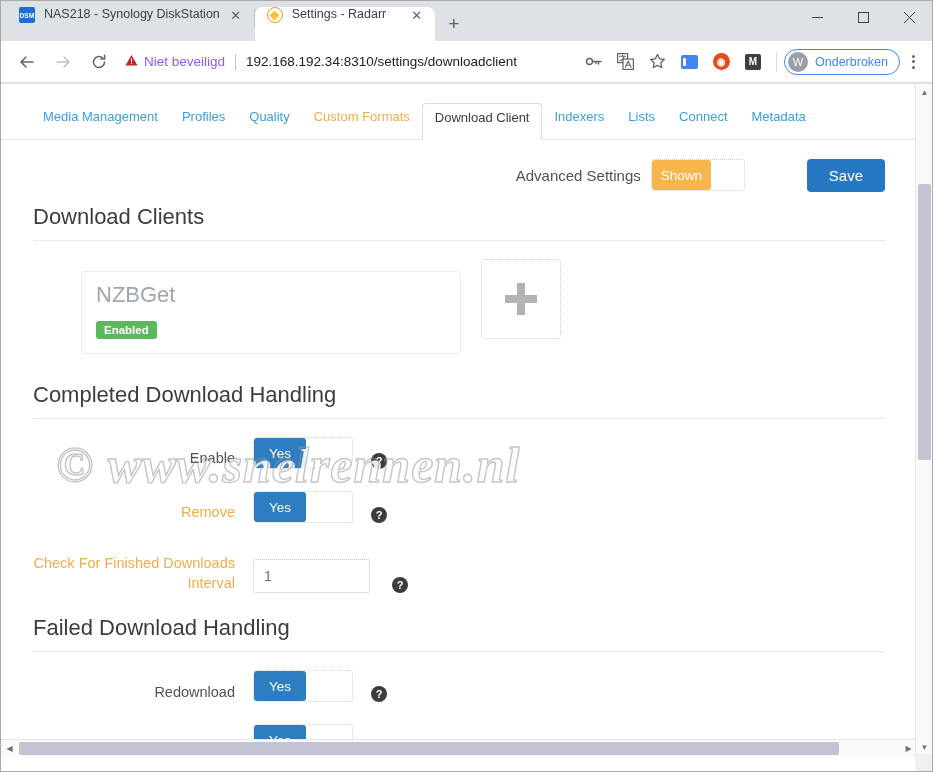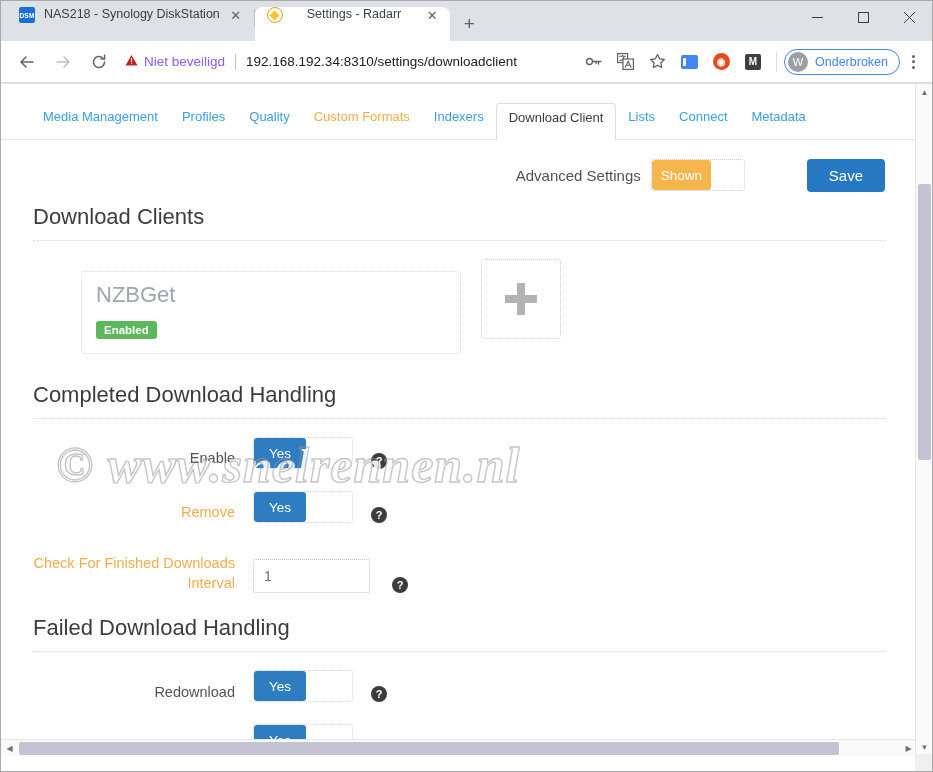--- a/index.html
+++ b/index.html
@@ -37,21 +37,21 @@
     display: flex;
     padding: 0 10px 0 12px;
     border-radius: 8px 8px 0 0;
     font-size: 12.5px;
     color: #3c4043;
     position: relative;
     min-width: 180px;
     max-width: 250px;
   }
   .tab.inactive { background: transparent; }
-  .tab.active { background: #ffffff; gap: 15px; }
+  .tab.active { background: #ffffff; }
   .tab .favicon {
     width: 16px; height: 16px;
     margin-right: 9px;
     flex: 0 0 16px;
     display: flex; align-items: center; justify-content: center;
   }
   .fav-dsm {
     width: 16px; height: 16px;
     background: #1a6fd4;
     border-radius: 2px;
@@ -632,22 +632,22 @@
   </div>
 
   <div class="viewport">
     <div class="page">
 
       <div class="rnav">
         <div class="rnav-item">Media Management</div>
         <div class="rnav-item">Profiles</div>
         <div class="rnav-item">Quality</div>
         <div class="rnav-item orange">Custom Formats</div>
+        <div class="rnav-item active">Download Client</div>
         <div class="rnav-item">Indexers</div>
-        <div class="rnav-item active">Download Client</div>
         <div class="rnav-item">Lists</div>
         <div class="rnav-item">Connect</div>
         <div class="rnav-item">Metadata</div>
 
       </div>
 
       <div class="adv-row">
         <span class="adv-label">Advanced Settings</span>
         <div class="adv-toggle">
           <span class="seg-on">Shown</span>

